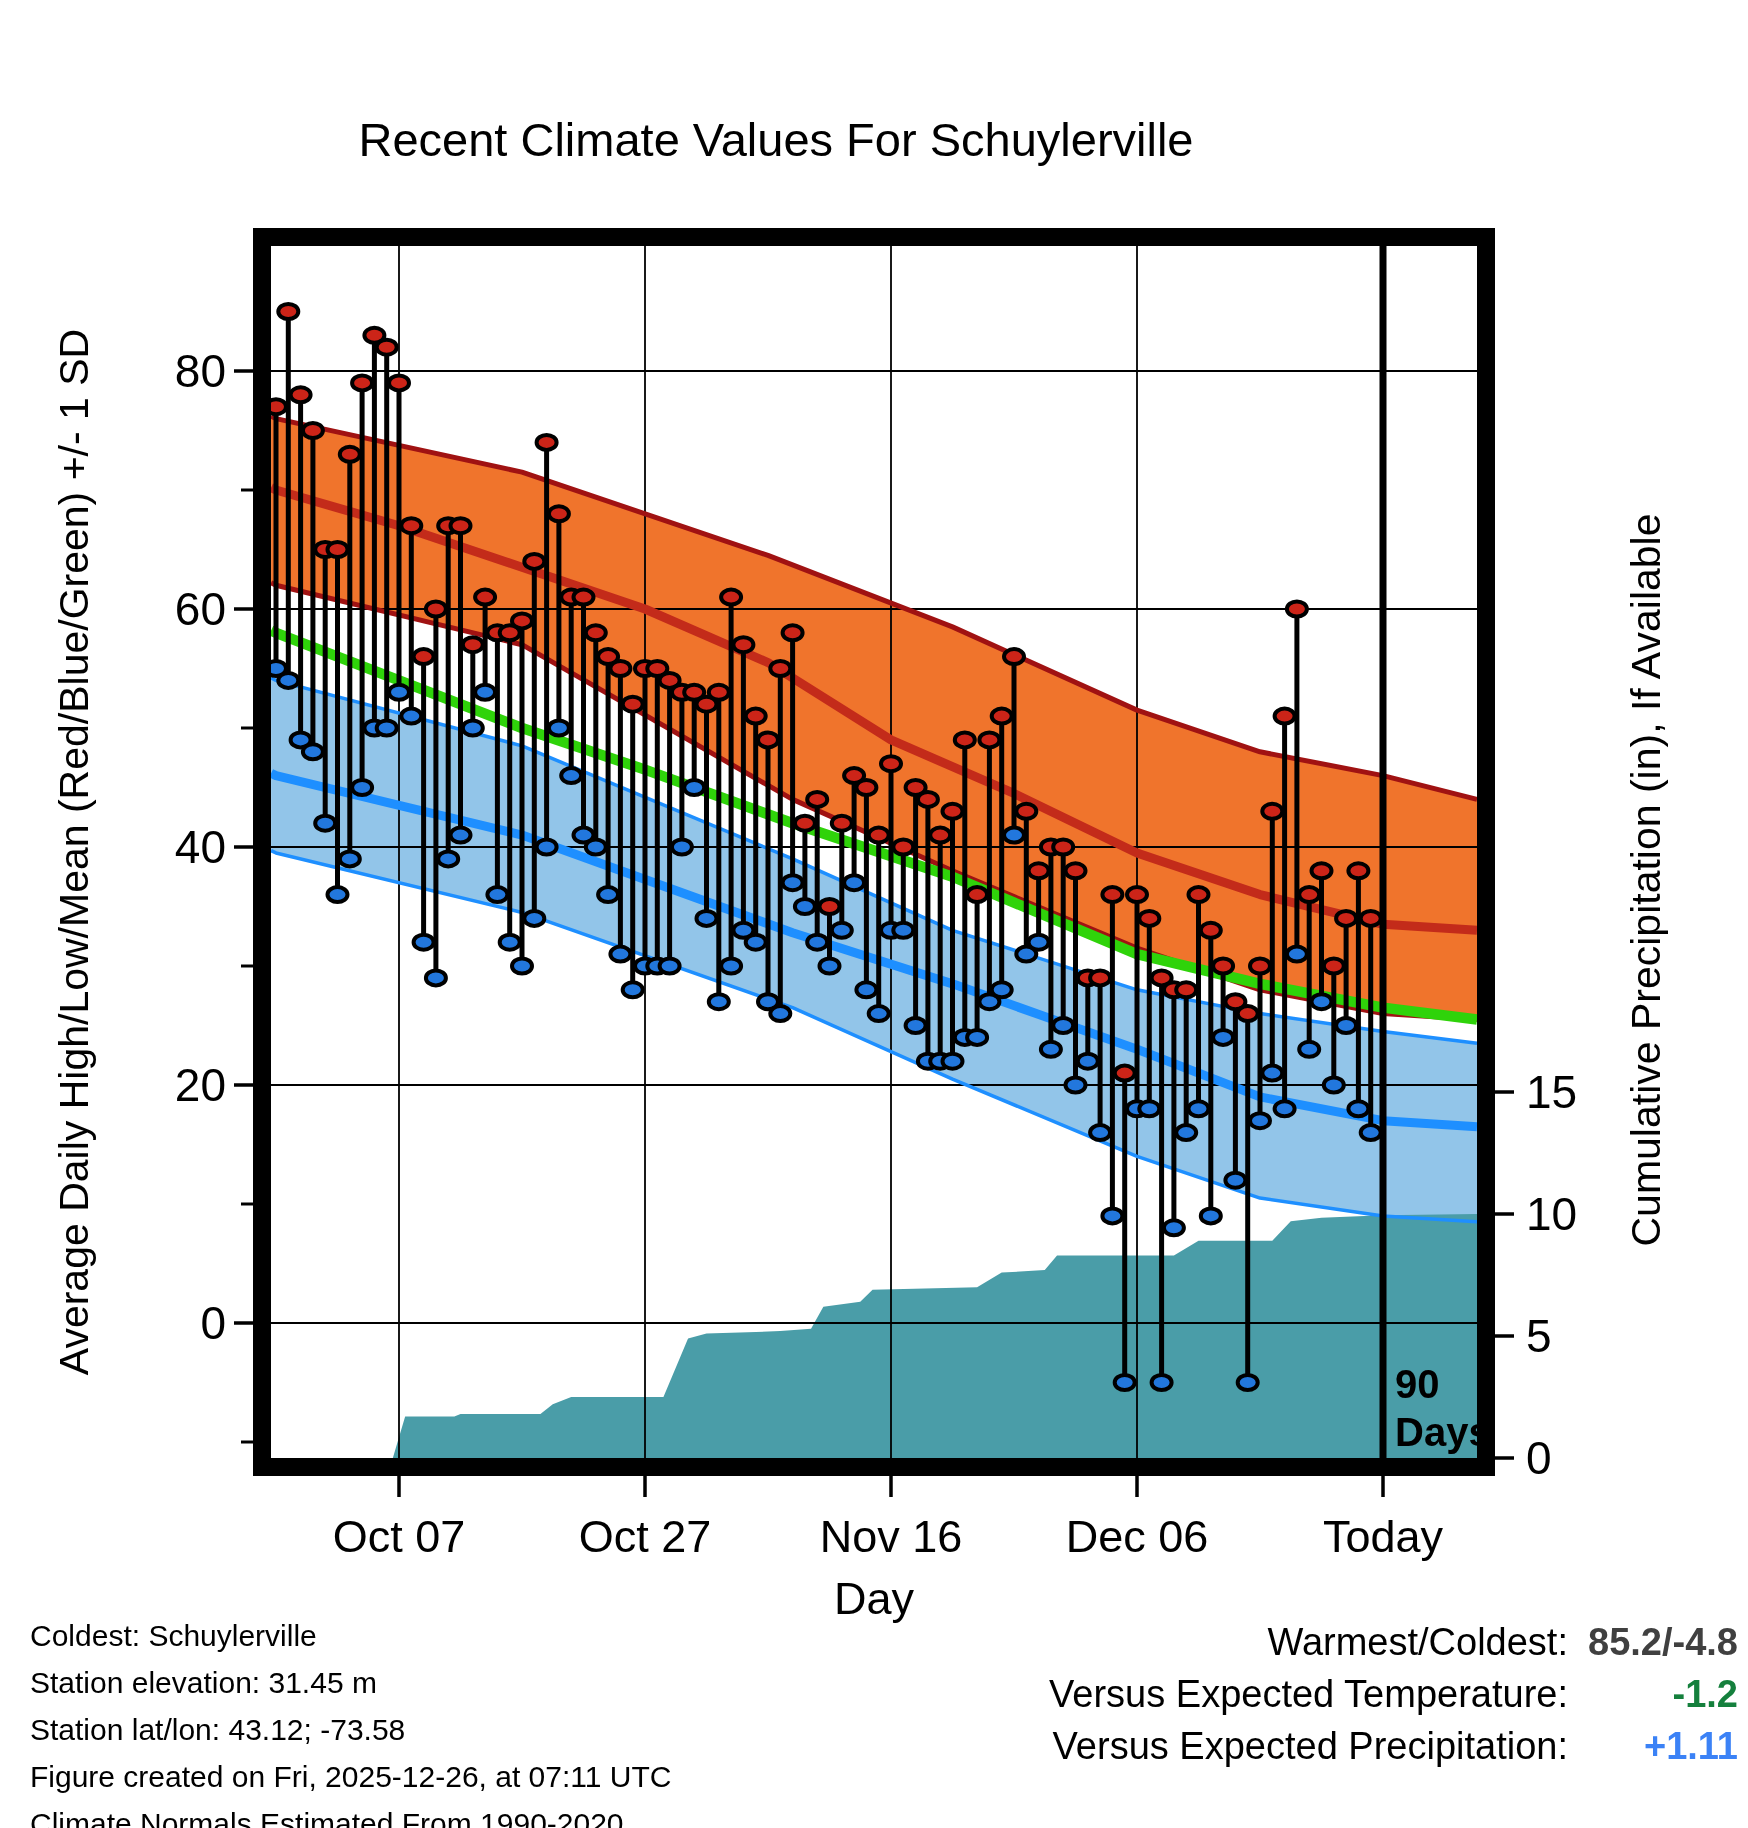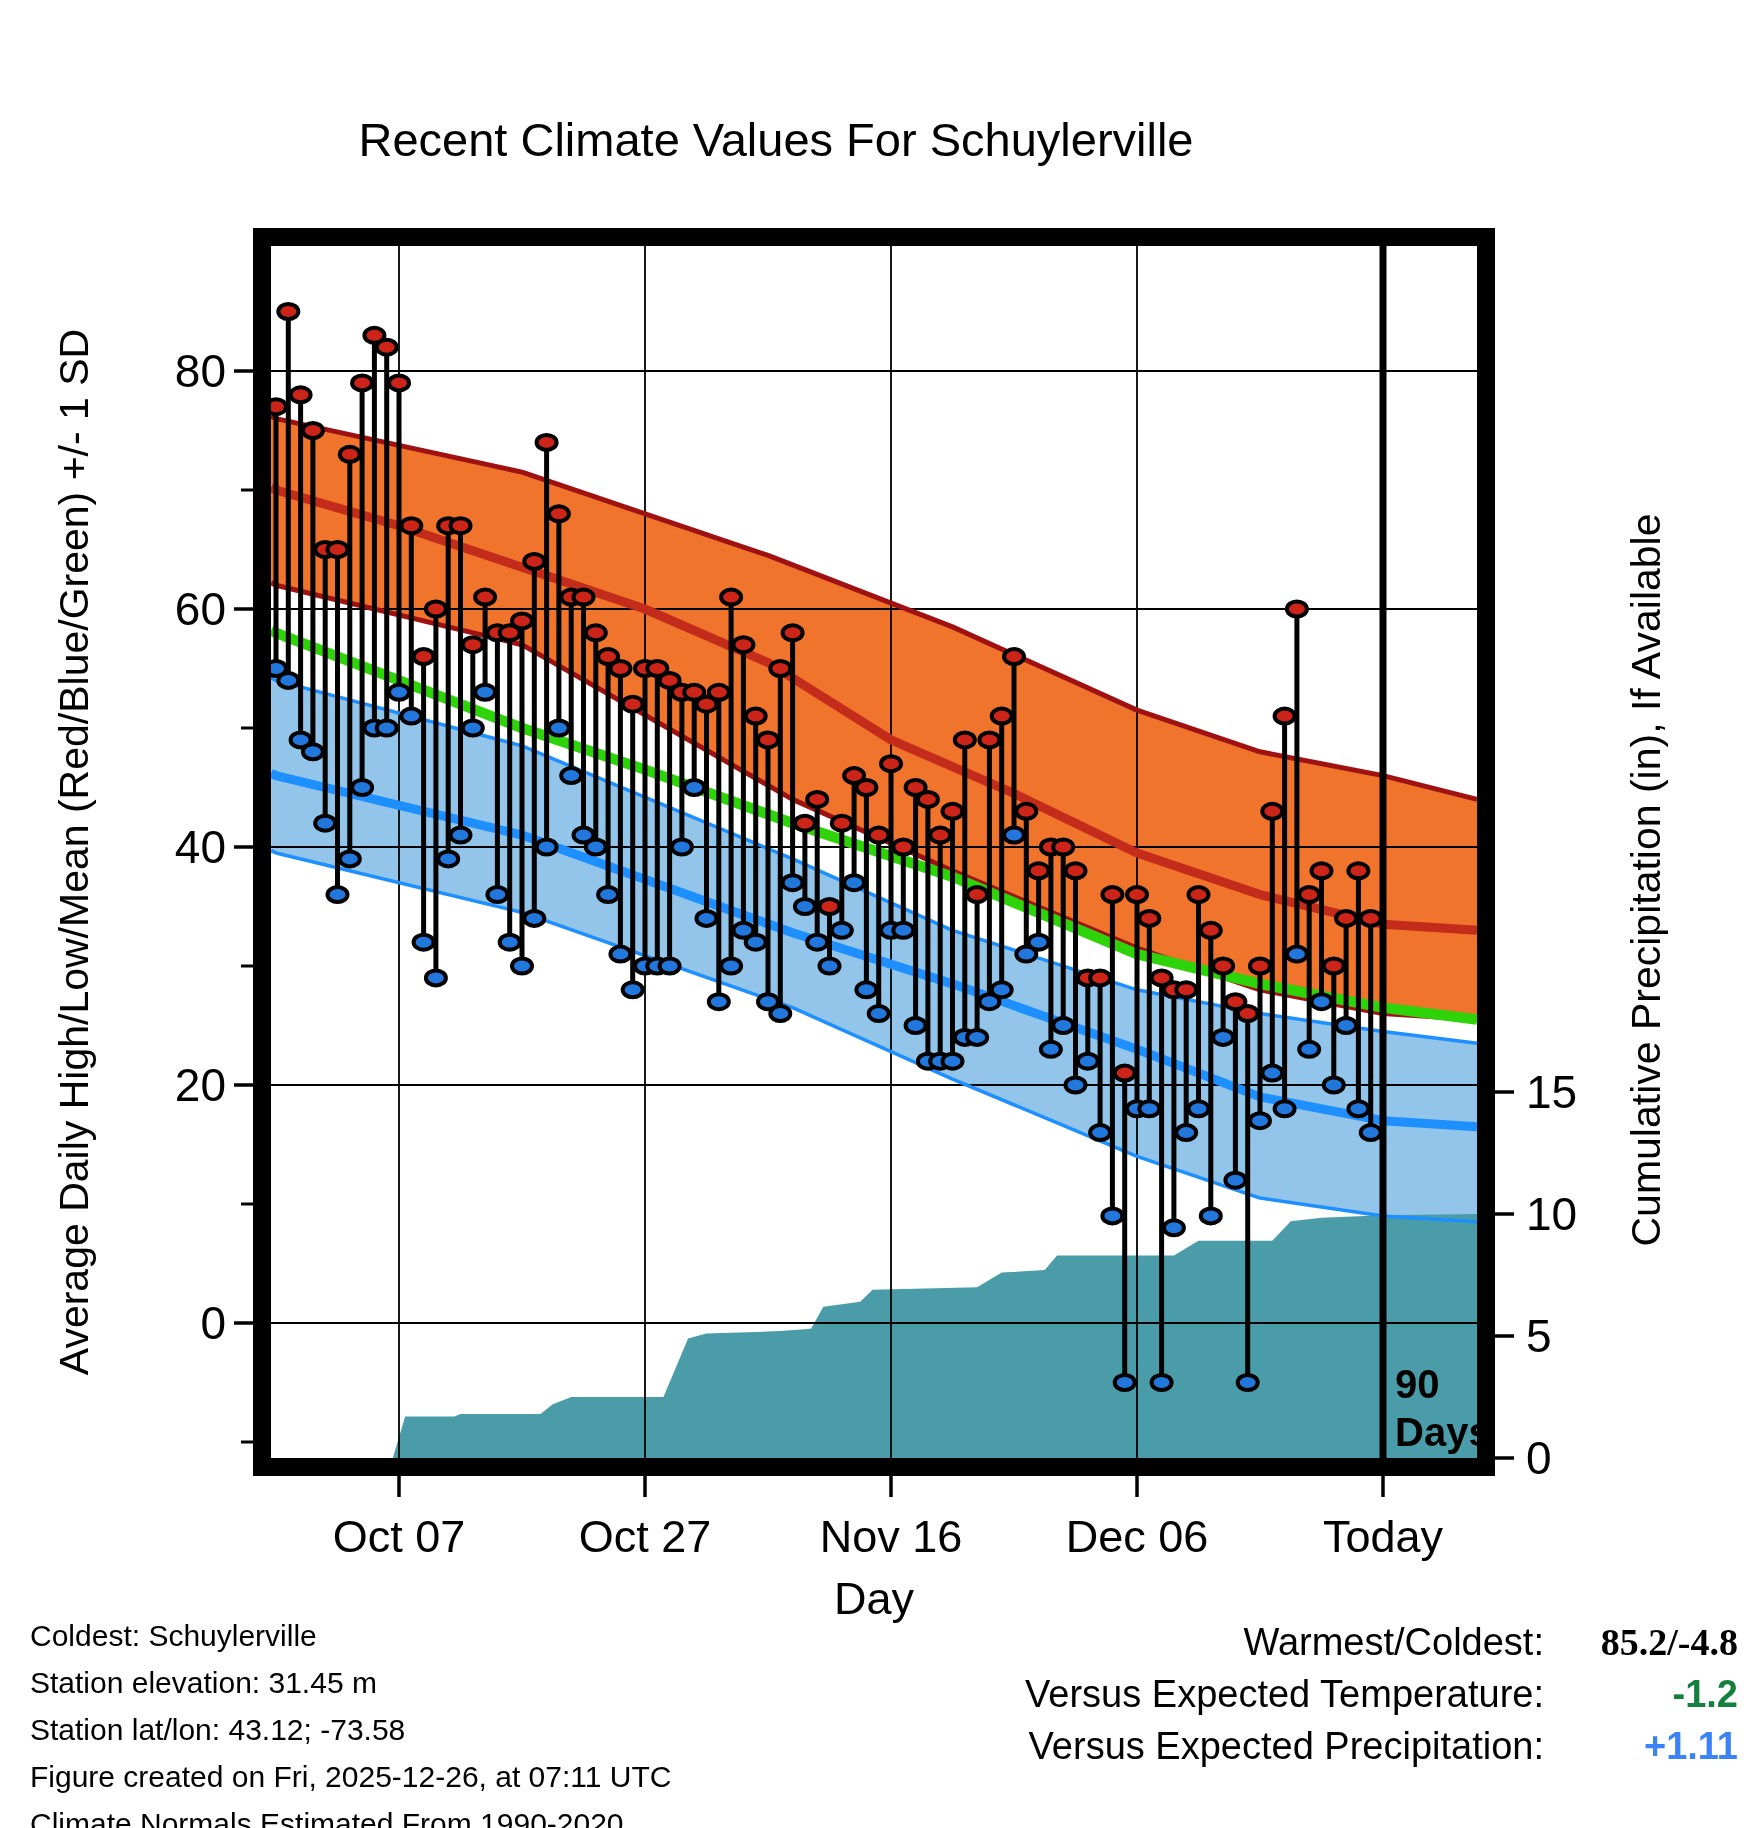--- a/index.html
+++ b/index.html
@@ -4,21 +4,21 @@
 <style>
   html,body{margin:0;padding:0;background:#ffffff;}
   #figure{position:relative;width:1748px;height:1828px;background:#ffffff;overflow:hidden;
           font-family:"Liberation Sans", sans-serif;color:#000;}
   #chart-title{position:absolute;top:112px;left:0;width:1552px;text-align:center;
                font-size:47px;letter-spacing:0px;}
   #plot-svg{position:absolute;top:0;left:0;}
   #footer-left{position:absolute;left:30px;top:1612px;font-size:30px;line-height:47px;}
   #footer-left div{white-space:pre;}
   #summary{position:absolute;right:10px;top:1616px;text-align:right;font-size:38px;line-height:52px;}
-  .sum-row{display:flex;justify-content:flex-end;gap:44px;}
+  .sum-row{display:flex;justify-content:flex-end;gap:20px;}
   .sum-val{font-weight:bold;min-width:150px;text-align:right;}
 </style>
 </head>
 <body>
 
 <div id="figure">
   <div id="chart-title">Recent Climate Values For Schuylerville</div>
 
   <svg id="plot-svg" width="1748" height="1828" viewBox="0 0 1748 1828">
       <g>
@@ -376,21 +376,21 @@
     <div>Coldest: Schuylerville</div>
     <div>Station elevation: 31.45 m</div>
     <div>Station lat/lon: 43.12; -73.58</div>
     <div>Figure created on Fri, 2025-12-26, at 07:11 UTC</div>
     <div>Climate Normals Estimated From 1990-2020</div>
   </div>
 
   <div id="summary">
     <div class="sum-row">
       <span>Warmest/Coldest:</span>
-      <span class="sum-val" style="color: #000000; font-family: Liberation Serif, serif;">85.2/-4.8</span>
+      <span class="sum-val" style="color: #404040;">85.2/-4.8</span>
     </div>
     <div class="sum-row">
       <span>Versus Expected Temperature:</span>
       <span class="sum-val" style="color: #15803d;">-1.2</span>
     </div>
     <div class="sum-row">
       <span>Versus Expected Precipitation:</span>
       <span class="sum-val" style="color: #3b82f6;">+1.11</span>
     </div>
   </div>

